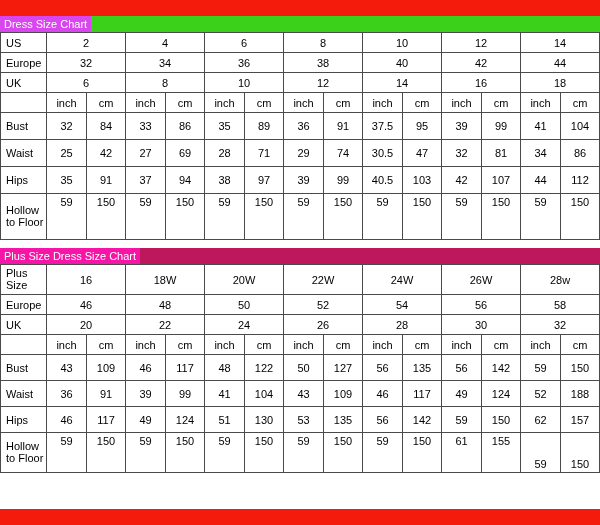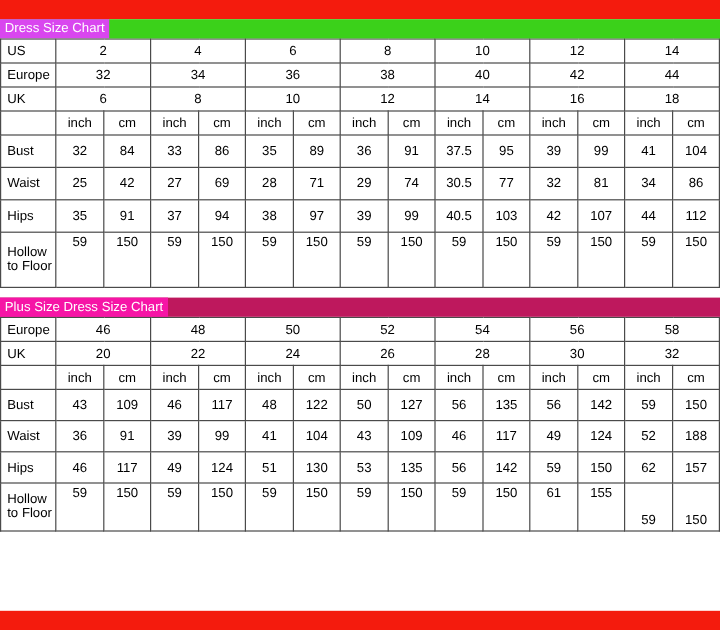--- a/index.html
+++ b/index.html
@@ -145,21 +145,21 @@
       <td class="lbl">Waist</td>
       <td>25</td>
       <td>42</td>
       <td>27</td>
       <td>69</td>
       <td>28</td>
       <td>71</td>
       <td>29</td>
       <td>74</td>
       <td>30.5</td>
-      <td>77</td>
+      <td>47</td>
       <td>32</td>
       <td>81</td>
       <td>34</td>
       <td>86</td>
     </tr>
     <tr style="height:27px">
       <td class="lbl">Hips</td>
       <td>35</td>
       <td>91</td>
       <td>37</td>
@@ -218,20 +218,33 @@
           <col style="width:40px">
           <col style="width:39px">
       <col style="width:40px">
           <col style="width:39px">
           <col style="width:40px">
           <col style="width:39px">
       <col style="width:40px">
           <col style="width:39px">
     </colgroup>
     <tbody>
+          <tr style="height:30px">
+      <td class="lbl hollow-cell">
+        <div>Plus</div>
+        <div>Size</div>
+      </td>
+      <td colspan="2">16</td>
+      <td colspan="2">18W</td>
+      <td colspan="2">20W</td>
+      <td colspan="2">22W</td>
+      <td colspan="2">24W</td>
+      <td colspan="2">26W</td>
+      <td colspan="2">28w</td>
+    </tr>
     <tr>
       <td class="lbl">Europe</td>
       <td colspan="2">46</td>
       <td colspan="2">48</td>
       <td colspan="2">50</td>
       <td colspan="2">52</td>
       <td colspan="2">54</td>
       <td colspan="2">56</td>
       <td colspan="2">58</td>
     </tr>

